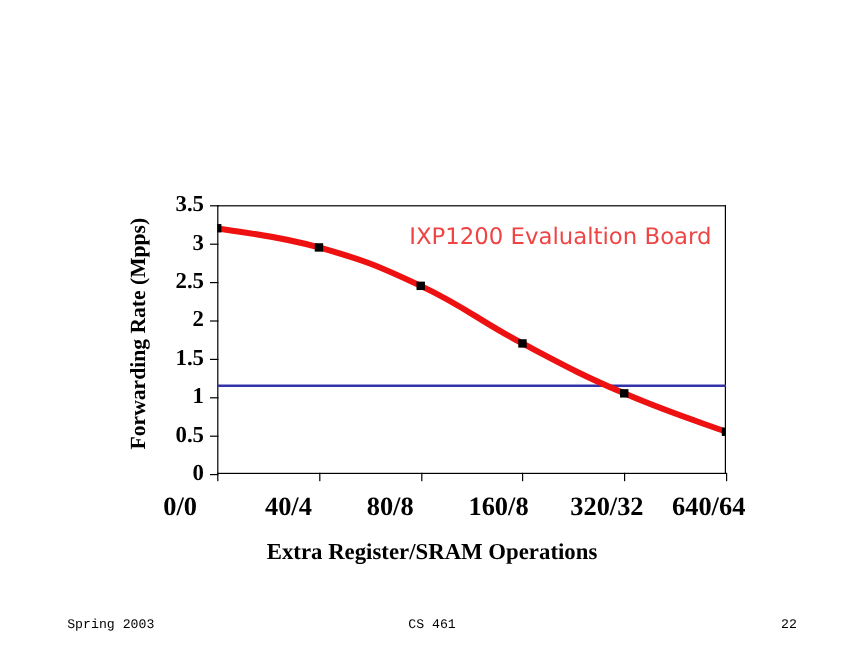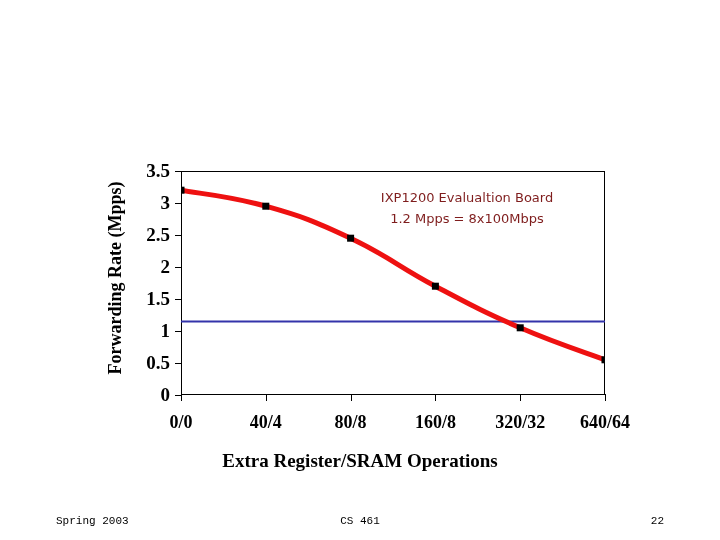--- a/index.html
+++ b/index.html
@@ -139,23 +139,23 @@
     position: absolute;
     left: 140px;
     top: 412px;
     width: 510px;
     height: 24px;
   }
   .x-tick-label {
     position: absolute;
     top: 0;
     width: 90px;
-    text-align: center;
-    font-family: "Liberation Serif", serif;
-    font-size: 18px;
+    text-align: left;
+    font-family: "Liberation Serif", serif;
+    font-size: 22px;
     font-weight: bold;
     color: #000000;
     line-height: 20px;
   }
   #x-axis-title {
     position: absolute;
     left: 0;
     top: 450px;
     width: 720px;
     text-align: center;
@@ -166,23 +166,23 @@
   }
 
   
   #annotation {
     position: absolute;
     left: 332px;
     top: 187px;
     width: 270px;
     text-align: center;
     font-family: "DejaVu Sans", sans-serif;
-    font-size: 13px;
+    font-size: 19px;
     font-weight: normal;
-    color: #7f1d1d;
+    color: #ef4444;
     line-height: 21px;
   }
   #annotation div { white-space: nowrap; }
 
   
   #footer {
     position: absolute;
     left: 56px;
     top: 503px;
     width: 608px;
@@ -254,21 +254,20 @@
         <div class="x-tick-label" style="left: 165.6px;">80/8</div>
         <div class="x-tick-label" style="left: 250.4px;">160/8</div>
         <div class="x-tick-label" style="left: 335.2px;">320/32</div>
         <div class="x-tick-label" style="left: 420px;">640/64</div>
       </div>
 
     <div id="x-axis-title">Extra Register/SRAM Operations</div>
 
     <div id="annotation">
       <div>IXP1200 Evalualtion Board</div>
-      <div>1.2 Mpps = 8x100Mbps</div>
     </div>
 
   </div>
 
   <div id="footer">
     <span id="footer-left">Spring 2003</span>
     <span id="footer-center">CS 461</span>
     <span id="footer-right">22</span>
   </div>
 

